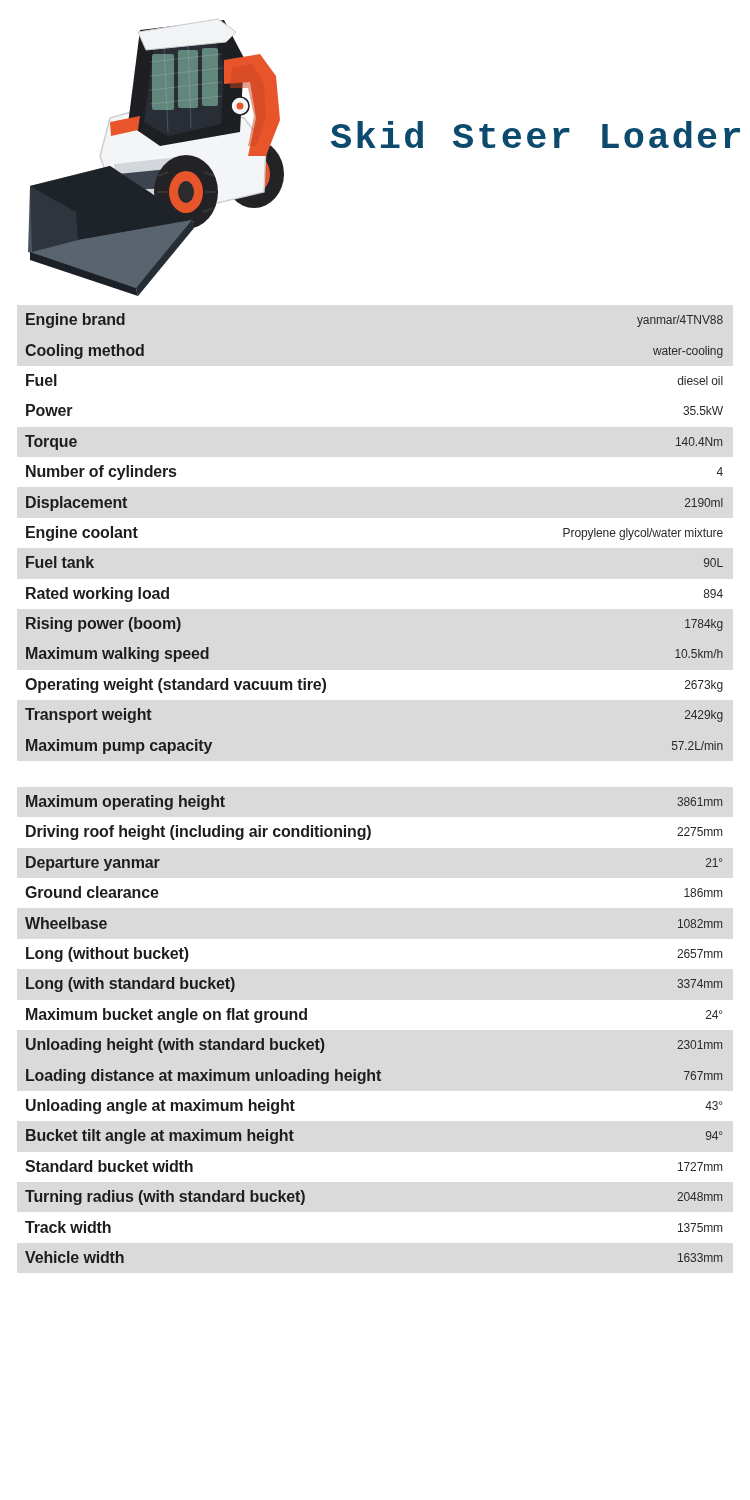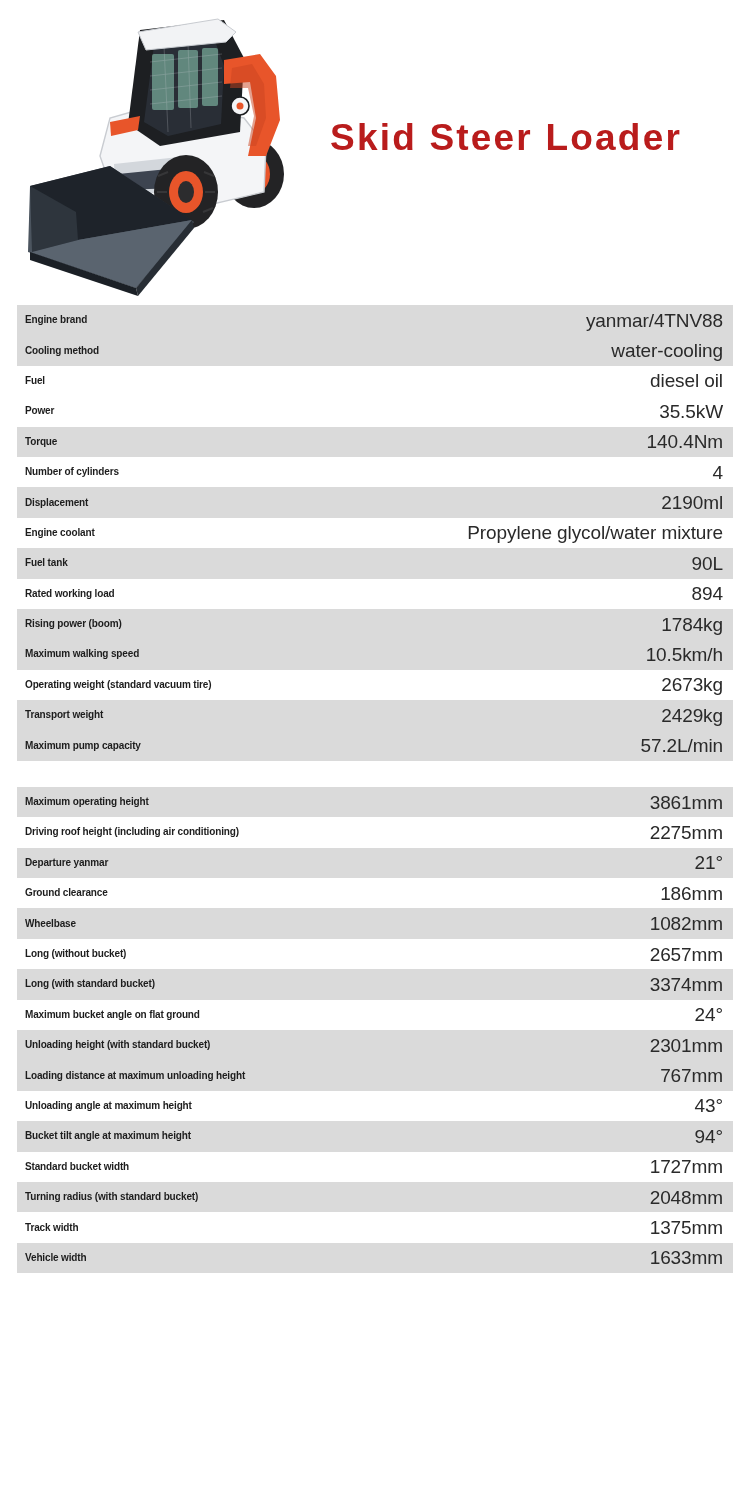--- a/index.html
+++ b/index.html
@@ -36,25 +36,25 @@
     height: 298px;
   }
 
   .product-photo svg { display: block; width: 100%; height: 100%; }
 
   .product-title {
     position: absolute;
     left: 330px;
     top: 118px;
     width: 400px;
-    font-family: Liberation Sans, sans-serif;
+    font-family: Liberation Mono, monospace;
     font-size: 37px;
     font-weight: 700;
     letter-spacing: 2.2px;
-    color: #b91c1c;
+    color: #0c4a6e;
     white-space: nowrap;
     line-height: 1.1;
   }
 
   
   .spec-section {
     width: 750px;
     padding: 0 17px;
   }
 
@@ -65,30 +65,30 @@
     align-items: center;
     justify-content: space-between;
     height: 30.4px;
     padding: 0 10px 0 8px;
     background: #ffffff;
   }
 
   .spec-row.alt { background: #dadada; }
 
   .spec-label {
-    font-size: 10px;
+    font-size: 16px;
     font-weight: 600;
     color: #1d1d1d;
     letter-spacing: -0.15px;
     white-space: nowrap;
     line-height: 1;
   }
 
   .spec-value {
-    font-size: 19px;
+    font-size: 12px;
     font-weight: 400;
     color: #2a2a2a;
     letter-spacing: -0.1px;
     white-space: nowrap;
     text-align: center;
     line-height: 1;
   }
 
   .footer-space {
     width: 750px;

